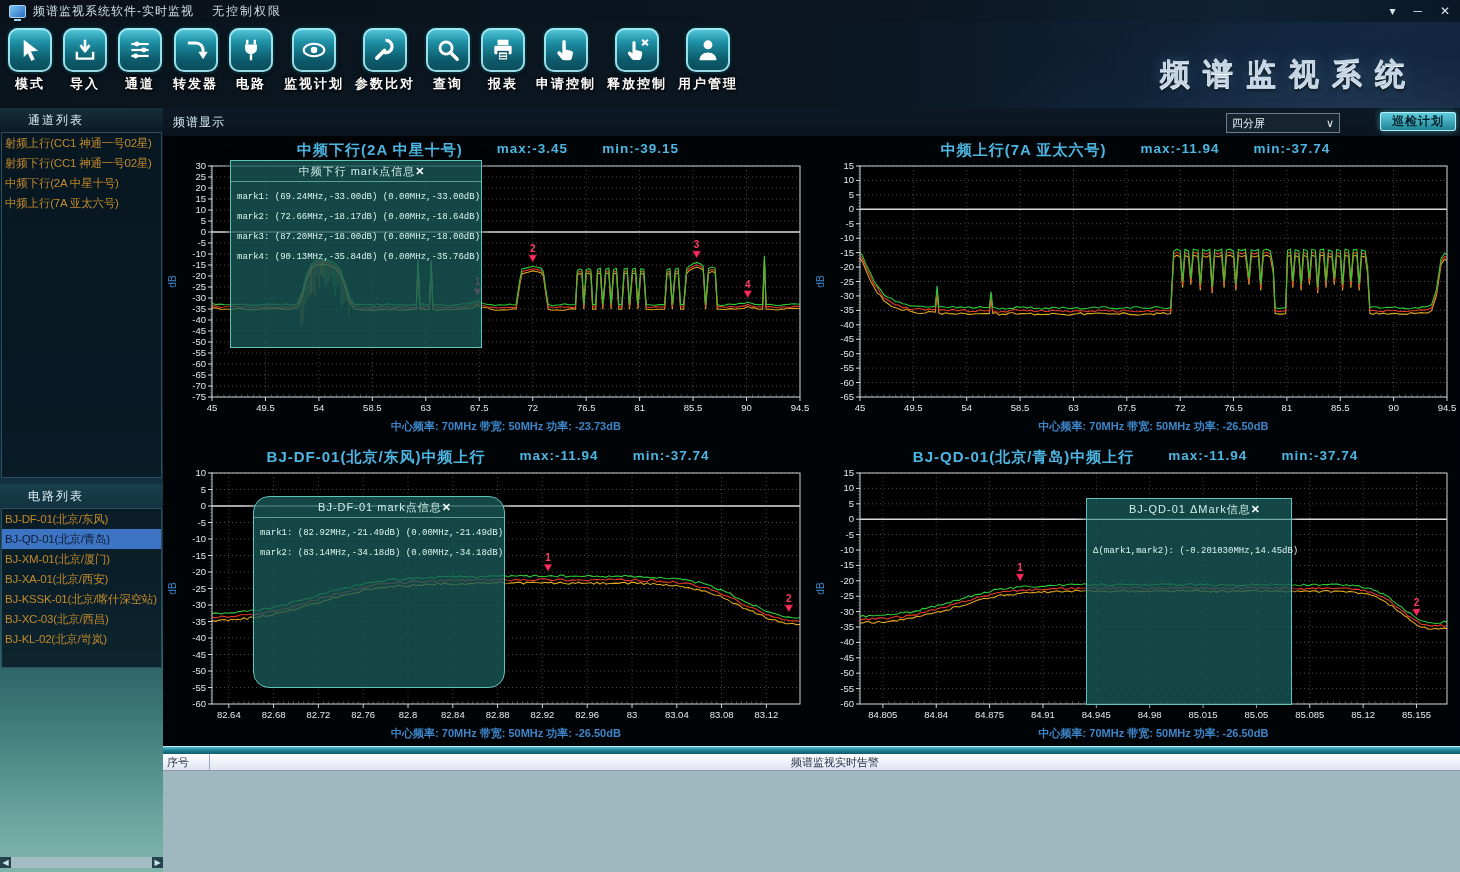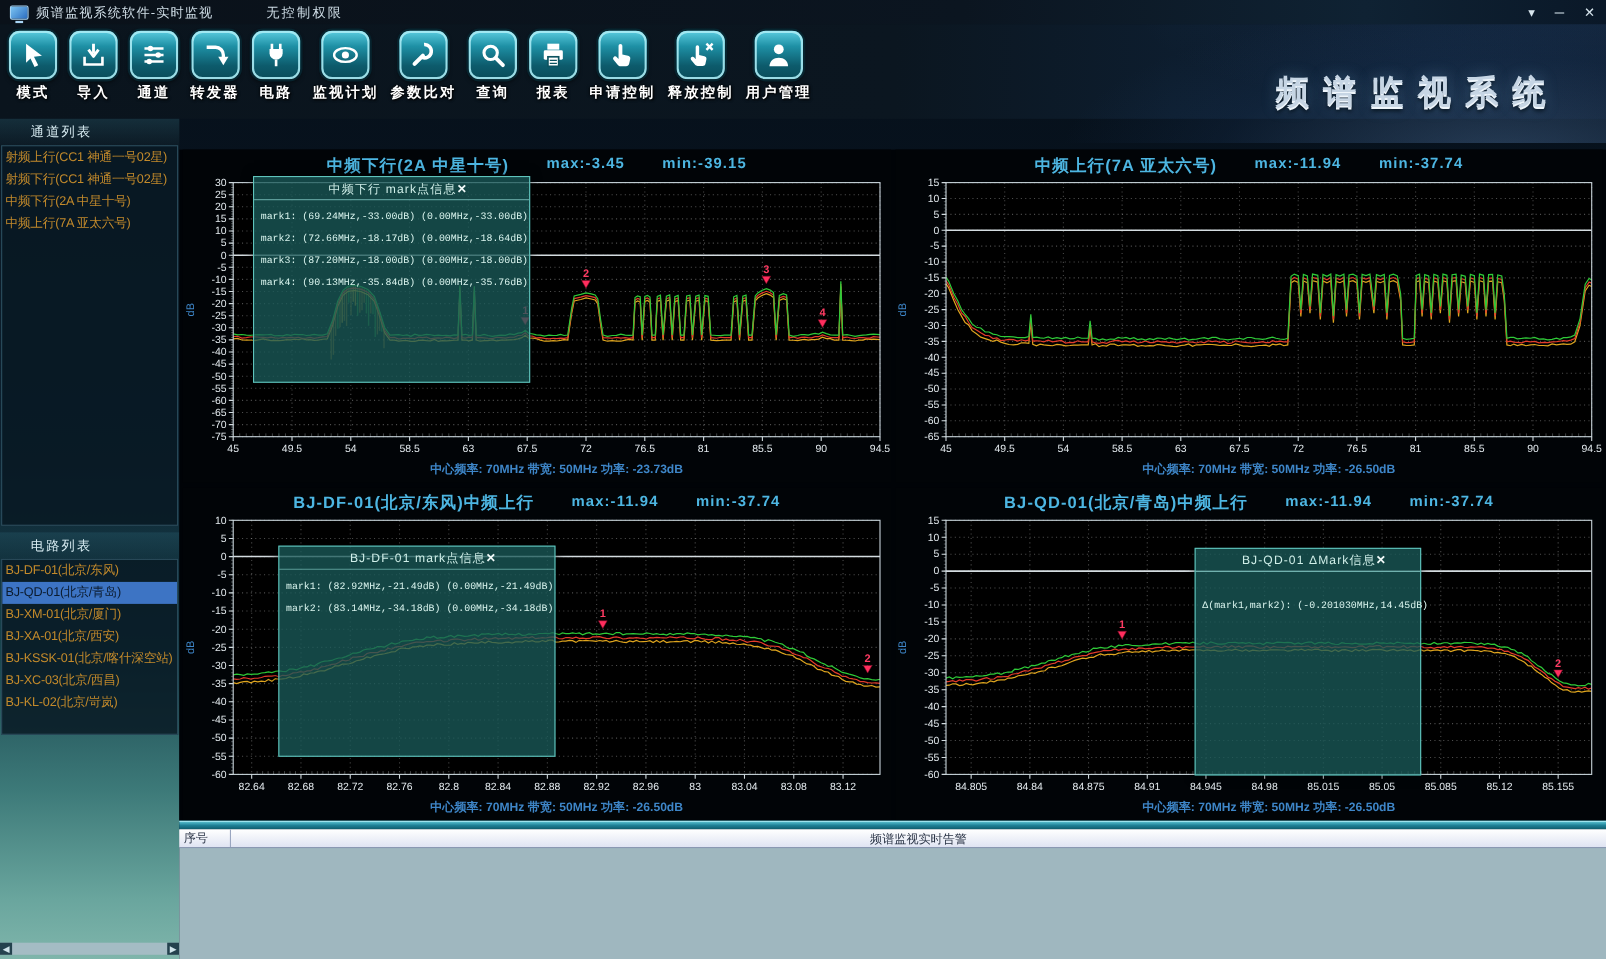--- a/index.html
+++ b/index.html
@@ -7,40 +7,40 @@
   #stage{position:relative;width:1460px;height:872px;overflow:hidden;
     background:linear-gradient(180deg,#06101a 0%,#081421 40%,#0a1a28 100%);}
 
   
   #titlebar{position:absolute;left:0;top:0;width:1460px;height:22px;display:flex;align-items:center;
     background:linear-gradient(90deg,#0a1119 0%,#0b1520 60%,#0f2233 85%,#0a1828 100%);
     font-size:12px;color:#cfdde6;z-index:30;}
   .app-icon{width:15px;height:11px;background:linear-gradient(135deg,#7cc4f2,#2a6cc0);
     border:1px solid #a8d4f4;border-radius:2px;margin:0 7px 0 9px;position:relative;}
   .app-icon::after{content:"";position:absolute;left:4px;bottom:-4px;width:7px;height:2px;background:#a8d4f4;}
-  #win-title{margin-right:48px;letter-spacing:1px;}
+  #win-title{margin-right:18px;letter-spacing:1px;}
   #perm-label{letter-spacing:2px;}
   #win-controls{position:absolute;right:10px;top:0;height:22px;display:flex;gap:18px;align-items:center;
     font-size:12px;color:#d8e6ee;}
   #win-controls span{cursor:pointer;line-height:22px;}
 
   
   #banner{position:absolute;left:0;top:22px;width:1460px;height:86px;
     background:linear-gradient(90deg,#0a141d 0%,#0b1620 55%,#0d1d2e 72%,#0b1a2c 88%,#091524 100%);padding-left:20px;}
   #banner::before{content:"";position:absolute;right:0;top:-22px;width:520px;height:130px;
     background:radial-gradient(ellipse at 78% 110%,rgba(90,130,180,.38),rgba(30,60,100,.22) 45%,transparent 70%),
                radial-gradient(ellipse at 95% 10%,rgba(50,90,140,.25),transparent 60%);pointer-events:none;}
   #toolbar{position:absolute;left:8px;top:6px;display:flex;gap:11px;}
   .tb-btn{display:flex;flex-direction:column;align-items:center;cursor:pointer;}
   .tb-icon{width:44px;height:44px;border-radius:10px;display:flex;align-items:center;justify-content:center;
     background:linear-gradient(180deg,#5bcde0 0%,#1e90a5 32%,#0d5b6c 72%,#0a4c5a 100%);
     box-shadow:inset 0 0 0 2px rgba(170,235,244,.9),0 0 0 2px rgba(7,38,48,.95),0 2px 4px rgba(0,0,0,.6);}
   .tb-label{margin-top:3px;font-size:13px;font-weight:bold;color:#fff;letter-spacing:2px;
     text-shadow:1px 1px 2px #000,0 0 3px #000;white-space:nowrap;}
-  #brand{position:absolute;right:62px;top:42px;font-size:30px;font-weight:bold;letter-spacing:13px;
+  #brand{position:absolute;right:62px;top:32px;font-size:30px;font-weight:bold;letter-spacing:13px;
     color:#c6d5e4;text-shadow:0 1px 0 #eef5fb,0 3px 4px #04101a,0 0 14px rgba(130,190,230,.35);
     font-family:"Liberation Serif",serif;}
 
   
   #sidebar{position:absolute;left:0;top:108px;width:163px;height:764px;
     background:linear-gradient(180deg,#0b1620 0%,#0d2130 38%,#17424c 62%,#3d7a79 80%,#6aa69e 93%,#7fb5ab 100%);}
   .side-header{height:24px;line-height:24px;padding-left:28px;font-size:12px;color:#d9edf3;letter-spacing:2px;
     background:linear-gradient(180deg,rgba(40,92,108,.35),rgba(16,42,54,.2));}
   .side-list{margin:0 1px;background:rgba(8,25,35,.85);border:1px solid #2c4e5e;overflow:hidden;}
   #channel-list{height:344px;}
@@ -254,20 +254,28 @@
         <div class="side-item">BJ-KSSK-01(北京/喀什深空站)</div>
         <div class="side-item">BJ-XC-03(北京/西昌)</div>
         <div class="side-item">BJ-KL-02(北京/岢岚)</div>
       </div>
     <div id="side-scroll">
       <span class="scroll-arrow">◀</span>
       <span class="scroll-arrow">▶</span>
     </div>
   </div>
 
+  <div id="tabrow">
+    <span id="spectrum-tab">频谱显示</span>
+    <span id="layout-select">
+      <span>四分屏</span>
+      <span>∨</span>
+    </span>
+    <span id="patrol-btn">巡检计划</span>
+  </div>
 
   <div id="chart-grid">
       <div class="chart-panel" style="left: 3px; top: 0px; width: 644px;">
         <div class="chart-title-row">
           <span class="chart-title">中频下行(2A  中星十号)</span>
           <span class="chart-max-label">max:-3.45</span>
           <span class="chart-min-label">min:-39.15</span>
         </div>
         <svg class="chart-svg" width="644" height="303">
           <rect x="46" y="30" width="588" height="231" fill="#000"></rect>
@@ -1170,21 +1178,21 @@
             <polygon points="377.9999999999932,121.31 385.9999999999932,121.31 381.9999999999932,128.31" fill="#ff2e5e" stroke="#7a0a22" stroke-width="0.5"></polygon>
             <text x="381.9999999999932" y="118.31" text-anchor="middle" font-size="10" font-weight="bold" fill="#ff3b63" font-family="Liberation Sans, sans-serif">1</text>
           </g>
           <g>
             <polygon points="618.7999999999944,161.9 626.7999999999944,161.9 622.7999999999944,168.9" fill="#ff2e5e" stroke="#7a0a22" stroke-width="0.5"></polygon>
             <text x="622.7999999999944" y="158.9" text-anchor="middle" font-size="10" font-weight="bold" fill="#ff3b63" font-family="Liberation Sans, sans-serif">2</text>
           </g>
           <rect x="46" y="30" width="588" height="231" fill="none" stroke="#c8d4da" stroke-width="1"></rect>
           <text x="340" y="294" text-anchor="middle" font-size="11" font-weight="bold" fill="#3e86c8" font-family="Liberation Sans, sans-serif">中心频率: 70MHz    带宽: 50MHz    功率: -26.50dB</text>
         </svg>
-        <div class="mark-popup" style="left: 87px; top: 53px; width: 250px; height: 190px;">
+        <div class="mark-popup" style="left: 87px; top: 53px; width: 250px; height: 190px; border-radius: 16px;">
           <div class="hd">
             <span>BJ-DF-01 mark点信息</span>
             <span class="x">✕</span>
           </div>
           <div class="rows">
             <div>mark1:  (82.92MHz,-21.49dB)  (0.00MHz,-21.49dB)</div>
             <div>mark2:  (83.14MHz,-34.18dB)  (0.00MHz,-34.18dB)</div>
           </div>
         </div>
       </div>

